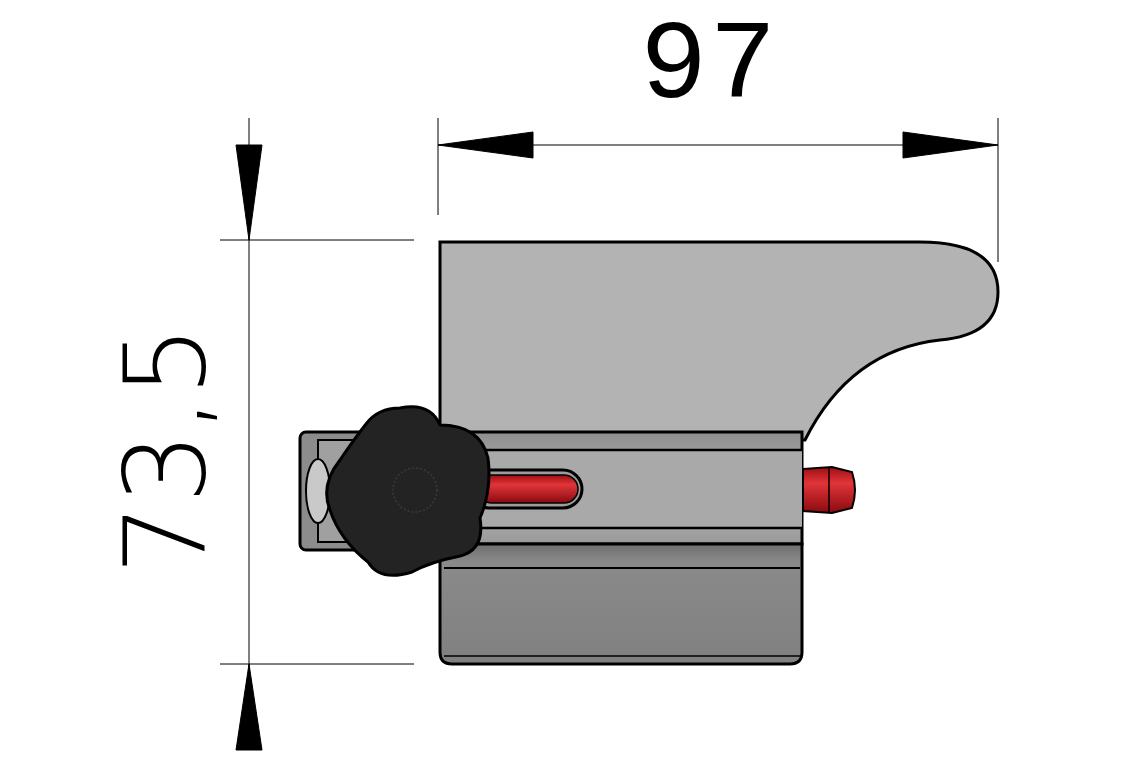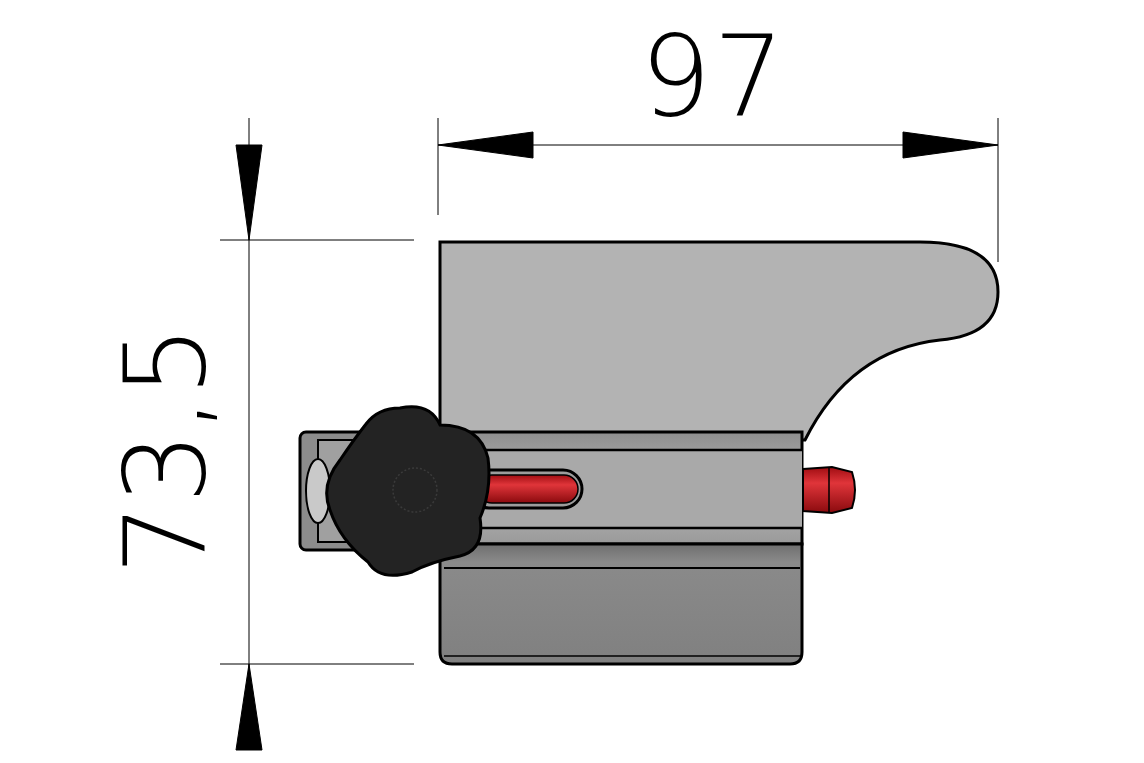--- a/index.html
+++ b/index.html
@@ -1,19 +1,19 @@
 <!DOCTYPE html>
 <html><head>
 <meta charset="utf-8">
 <style>
   html, body { margin:0; padding:0; background:#ffffff; }
   body { width:1144px; height:763px; position:relative; overflow:hidden; font-family:"DejaVu Sans", sans-serif; }
   svg { position:absolute; left:0; top:0; }
   .dim-label { position:absolute; color:#000; font-family:"DejaVu Sans", sans-serif; font-weight:300; line-height:1; }
-  #dim-w { left:640px; top:20px; font-size:112px; letter-spacing:2px; }
+  #dim-w { left:640px; top:12px; font-size:112px; letter-spacing:2px;font-family:Liberation Mono, monospace; }
   #dim-h { left:40px; top:450px; font-size:112px; transform-origin:center center; transform: translate(0,0) rotate(-90deg); width:330px; text-align:center; margin-left:-40px; margin-top:-56px; }
 </style>
 </head>
 <body>
 
 <svg width="1144" height="763" viewBox="0 0 1144 763">
   <defs>
     <linearGradient id="channelGrad" x1="0" y1="0" x2="0" y2="1">
       <stop offset="0" stop-color="#8e8e8e"></stop>
       <stop offset="0.5" stop-color="#b8b8b8"></stop>

